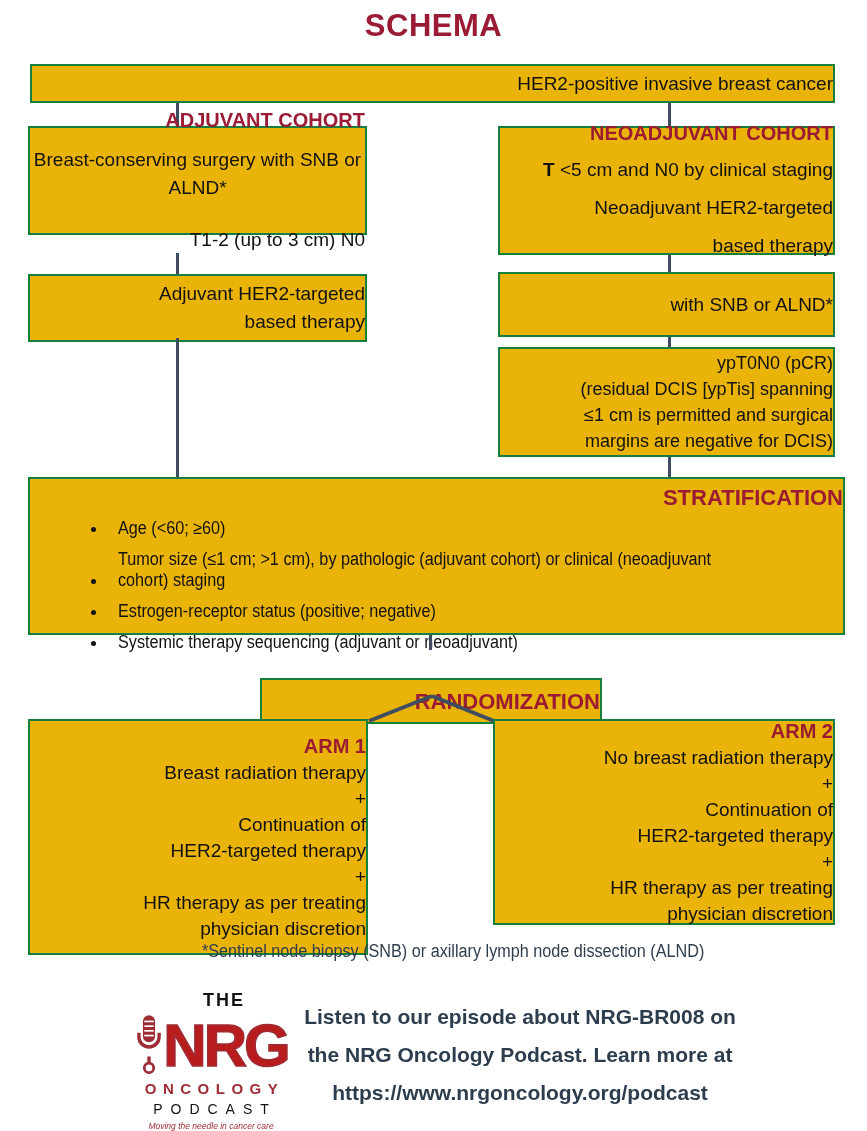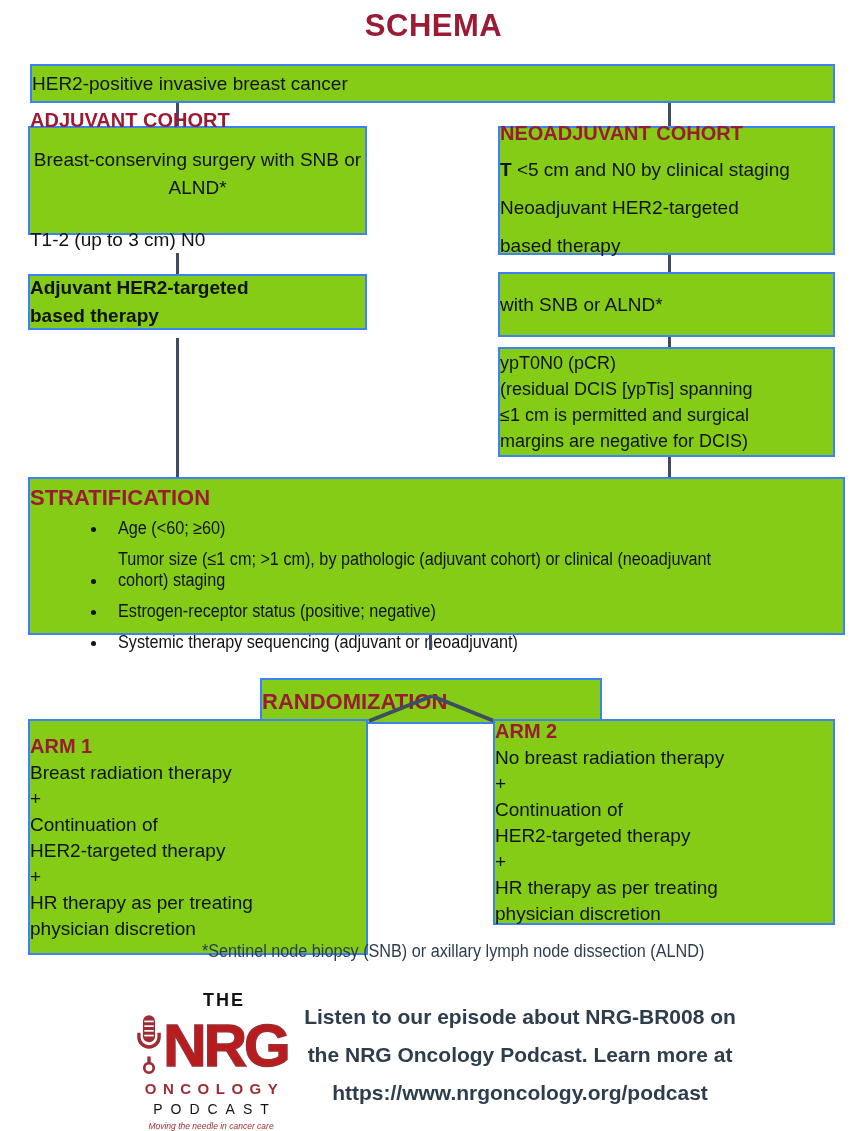--- a/index.html
+++ b/index.html
@@ -5,33 +5,33 @@
   html,body{margin:0;padding:0;}
   body{
     width:867px;height:1131px;position:relative;background:#ffffff;
     font-family:"Liberation Sans", sans-serif;color:#121212;overflow:hidden;
   }
   .schema-title{
     position:absolute;top:8px;left:0;width:100%;text-align:center;
     font-size:31px;font-weight:bold;color:#9a1b33;letter-spacing:.5px;
   }
   .box{
-    position:absolute;background:#84cc16;border:2px solid #3b82f6;box-sizing:border-box;
-    display:flex;flex-direction:column;justify-content:center;align-items:flex-start;
+    position:absolute;background:#eab308;border:2px solid #15803d;box-sizing:border-box;
+    display:flex;flex-direction:column;justify-content:center;align-items:flex-end;
     text-align:center;
   }
   .box-heading{color:#9a1b33;font-weight:bold;font-size:20px;line-height:27px;}
   .body-line{font-size:19px;line-height:28px;}
   .arm-line{font-size:19px;line-height:26px;}
   .b-her2{left:30px;top:64px;width:805px;height:39px;}
   .b-her2 .body-line{line-height:20px;}
   .b-adj{left:28px;top:126px;width:339px;height:109px;gap:12px;}
   .b-neo{left:498px;top:126px;width:337px;height:129px;gap:8px;}
   .b-neo .body-line{line-height:30px;}
-  .b-adjtx{left:28px;top:274px;width:339px;height:56px;font-weight:bold;}
+  .b-adjtx{left:28px;top:274px;width:339px;height:68px;}
   .b-bcs{left:498px;top:272px;width:337px;height:65px;}
   .b-pcr{left:498px;top:347px;width:337px;height:110px;}
   .b-pcr .body-line{font-size:18px;line-height:26px;}
   .b-strat{left:28px;top:477px;width:817px;height:158px;justify-content:flex-start;padding-top:5px;}
   .b-strat .box-heading{font-size:22px;line-height:28px;}
   .b-rand{left:260px;top:650px;width:342px;height:46px;margin-top:28px;}
   .b-rand .box-heading{font-size:22px;}
   .b-arm1{left:28px;top:719px;width:340px;height:236px;}
   .b-arm2{left:493px;top:719px;width:342px;height:206px;}
   .gap6{height:7px;}

